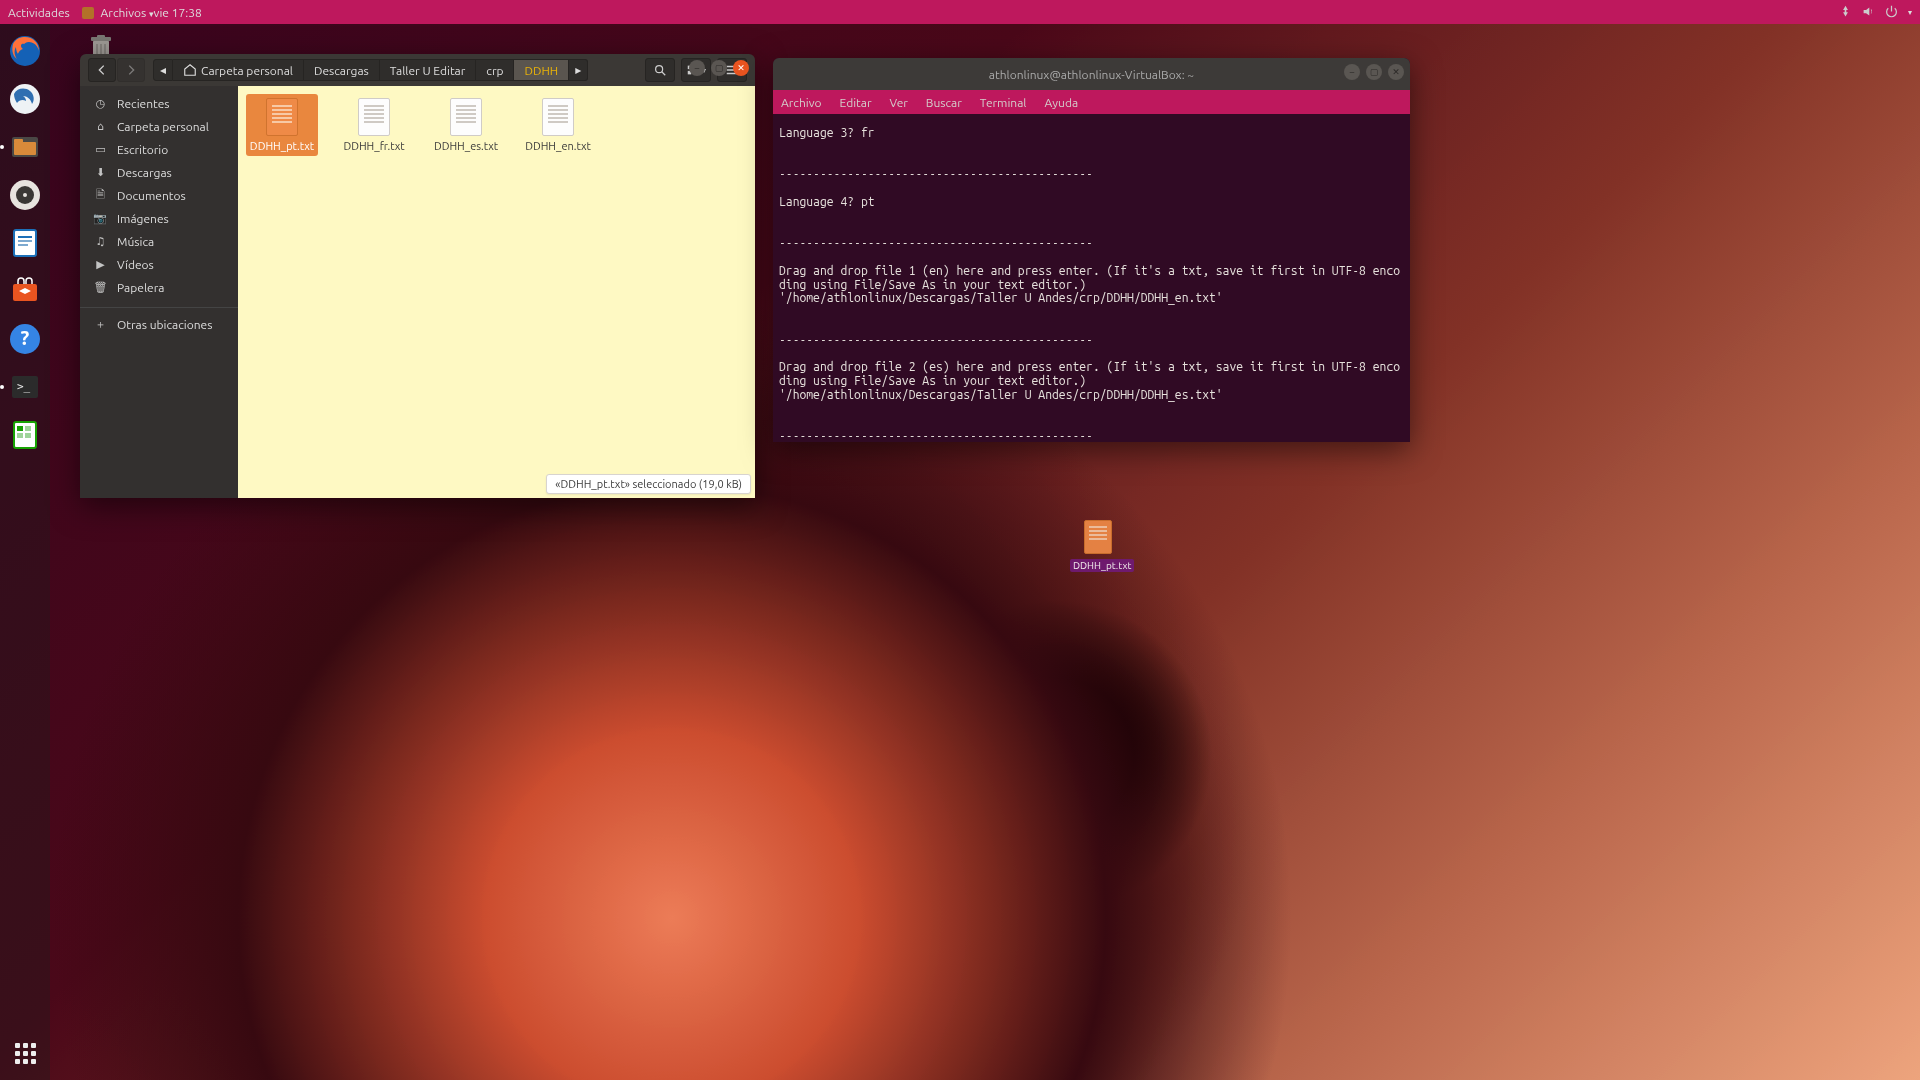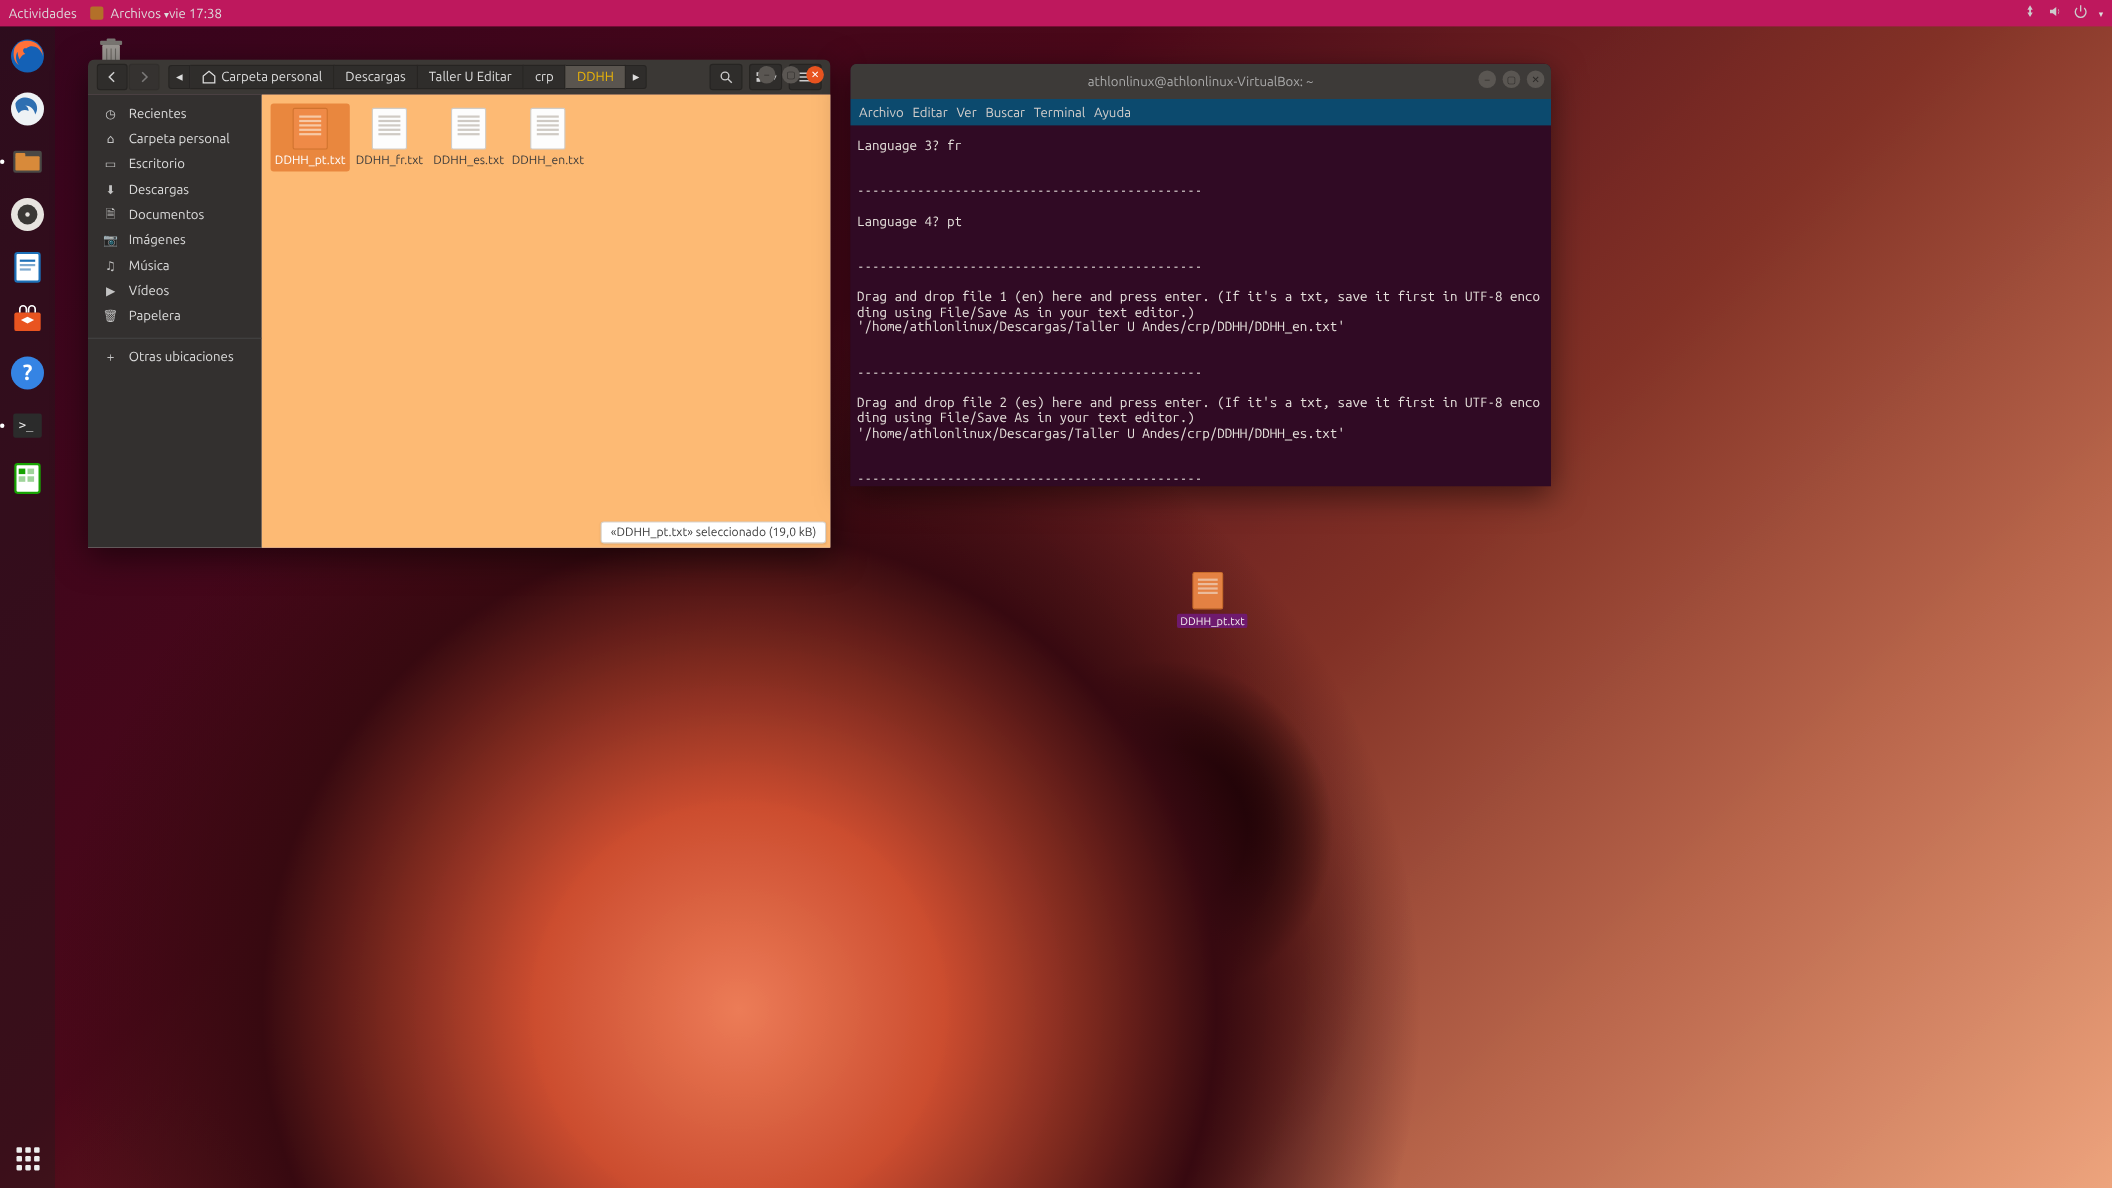--- a/index.html
+++ b/index.html
@@ -41,32 +41,32 @@
 .crumb{padding:4px 10px;background:#2f2d2b;border:1px solid #262422;border-left:none;color:#ddd;font-size:12px;display:flex;align-items:center;gap:4px;height:22px;box-sizing:border-box}
 .crumb:first-child{border-left:1px solid #262422;border-radius:3px 0 0 3px;padding:4px 8px}
 .crumb.active{background:#5a554f;color:#eab308}
 .crumb.caret{padding:4px 6px}
 .tb-spacer{flex:1}
 .tb-icon{width:28px;height:22px;background:#2f2d2b;border:1px solid #262422;border-radius:3px;display:flex;align-items:center;justify-content:center;margin-left:4px;color:#ccc}
 .fm-body{display:flex;height:calc(100% - 32px);background:#f6f5f4}
 .sidebar{width:158px;background:#33302f;color:#ddd;padding:6px 0;font-size:12px}
 .sb-item{display:flex;align-items:center;gap:10px;padding:5px 14px;cursor:default}
 .sb-ico{width:13px;height:13px;display:flex;align-items:center;justify-content:center;opacity:.85;font-size:11px}
-.files{flex:1;background:#fdba74;position:relative;display:flex;align-content:flex-start;flex-wrap:wrap;padding:8px;gap:0}
+.files{flex:1;background:#fef9c3;position:relative;display:flex;align-content:flex-start;flex-wrap:wrap;padding:8px;gap:20px}
 .file{width:68px;display:flex;flex-direction:column;align-items:center;text-align:center;padding:4px 2px;border-radius:3px;font-size:11px;color:#3b3b3b}
 .file.selected{background:#e9873e;color:#fff}
 .file .doc{width:30px;height:36px;background:#fdfdfd;border:1px solid #d0ccc7;border-radius:2px;position:relative;margin-bottom:4px}
 .file .doc::before{content:"";position:absolute;top:6px;left:5px;right:5px;height:2px;background:#cfcac4;box-shadow:0 4px 0 #cfcac4,0 8px 0 #cfcac4,0 12px 0 #cfcac4,0 16px 0 #cfcac4}
 .file.selected .doc{background:#ef8a47;border-color:#d0732e}
 .file.selected .doc::before{background:#f7c9a6;box-shadow:0 4px 0 #f7c9a6,0 8px 0 #f7c9a6,0 12px 0 #f7c9a6,0 16px 0 #f7c9a6}
 .statusbar{position:absolute;bottom:4px;right:4px;background:#fff;border:1px solid #d8d4cf;border-radius:3px;padding:3px 8px;font-size:11px;color:#3b3b3b;box-shadow:0 1px 2px rgba(0,0,0,.08)}
 
 .term{left:773px;top:58px;width:637px;height:384px;background:#300a24}
 .term .titlebar{background:#3d3a38;justify-content:center;color:#aaa;font-size:12px}
-.term .menubar{height:24px;background:#0c4a6e;display:flex;align-items:center;gap:8px;padding:0 8px;font-size:12px;color:#d4cfcc}
+.term .menubar{height:24px;background:#be185d;display:flex;align-items:center;gap:18px;padding:0 8px;font-size:12px;color:#d4cfcc}
 .term-body{padding:12px 6px;font-family:"Ubuntu Mono","DejaVu Sans Mono",monospace;font-size:12.2px;line-height:1.13;color:#e6e1dc;white-space:pre-wrap;word-break:break-all;height:calc(100% - 56px);overflow:hidden}
 
 .drag-ghost{position:absolute;left:1070px;top:520px;z-index:60;width:56px;text-align:center;opacity:.92}
 .drag-ghost .doc{width:26px;height:32px;margin:0 auto 3px;background:#ef8a47;border:1px solid #d0732e;border-radius:2px;position:relative}
 .drag-ghost .doc::before{content:"";position:absolute;top:5px;left:4px;right:4px;height:2px;background:#f7c9a6;box-shadow:0 4px 0 #f7c9a6,0 8px 0 #f7c9a6,0 12px 0 #f7c9a6}
 .drag-ghost .lbl{background:#701a75;color:#fff;font-size:10px;padding:1px 3px;border-radius:2px;display:inline-block}
 
 .ic{width:14px;height:14px;fill:currentColor}
 </style>
 </head>

